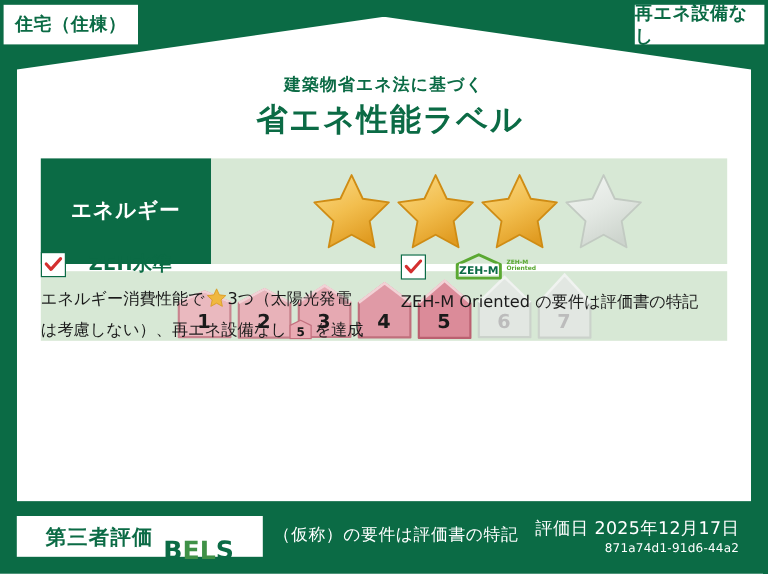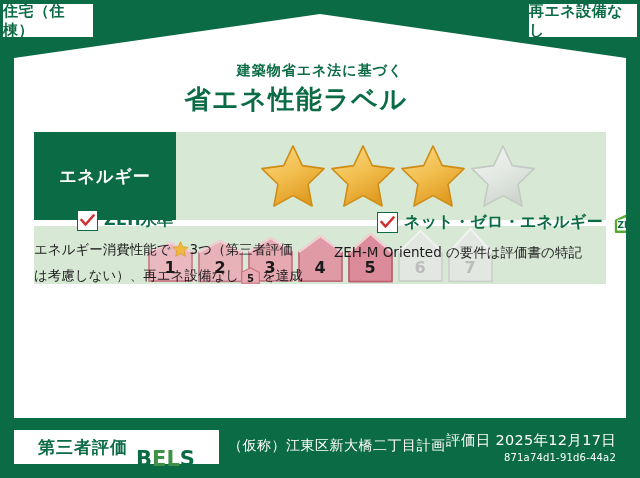--- a/index.html
+++ b/index.html
@@ -11,39 +11,39 @@
   }
   .label-root{position:relative;width:640px;height:478px;background:#0b6b45;}
 
   
   .corner-tag{
     position:absolute;top:4px;background:#ffffff;
     color:#0b6b45;font-weight:bold;font-size:15px;
     display:flex;align-items:center;justify-content:center;
     letter-spacing:.5px;
   }
-  .tag-left{left:3px;width:90px;height:33px;}
+  .tag-left{left:3px;width:112px;height:33px;}
   .tag-right{right:3px;width:108px;height:33px;}
 
   
   .panel{
     position:absolute;left:14px;top:14px;width:612px;height:404px;
     background:#ffffff;
     clip-path:polygon(0 44px, 306px 0, 612px 44px, 612px 404px, 0 404px);
   }
 
   .panel-inner{position:absolute;left:0;top:0;width:612px;height:404px;}
 
   .title-sub{
     position:absolute;top:48px;left:0;width:612px;text-align:center;
     color:#0b6b45;font-weight:bold;font-size:14px;letter-spacing:1px;
   }
   .title-main{
     position:absolute;top:68px;left:0;width:564px;text-align:center;
-    color:#0b6b45;font-weight:bold;font-size:26px;letter-spacing:1.5px;
+    color:#0b6b45;font-weight:bold;font-size:26px;letter-spacing:1.5px;padding-left:29px;
   }
 
   
   .rows{position:absolute;left:20px;top:118px;width:572px;}
   .perf-row{position:relative;height:88px;display:flex;align-items:stretch;}
   .perf-row + .perf-row{margin-top:6px;}
   .perf-row.insulation{height:58px;}
 
   .row-key{
     width:142px;flex:0 0 142px;background:#0b6b45;color:#fff;
@@ -64,21 +64,21 @@
   .house-num{
     position:absolute;left:0;width:100%;bottom:6px;text-align:center;
     font-weight:bold;font-size:16px;color:#1a1a1a;pointer-events:none;
   }
   .house.off .house-num{color:#bcbcbc;}
 
   
   .notes{position:absolute;left:20px;top:196px;width:572px;display:flex;}
   .note{width:286px;box-sizing:border-box;padding-right:10px;}
   .note.right{padding-left:14px;border-left:none;}
-  .note-head{display:flex;align-items:center;gap:6px;margin-bottom:7px;margin-left:43px;}
+  .note-head{display:flex;align-items:center;gap:19px;margin-bottom:7px;}
   .chk{
     width:19px;height:19px;flex:0 0 19px;border:1.6px solid #0b6b45;background:#fff;
     display:flex;align-items:center;justify-content:center;
   }
   .chk svg{display:block;}
   .note-title{color:#0b6b45;font-weight:bold;font-size:16px;letter-spacing:.3px;white-space:nowrap;}
   .zehm-logo{margin-left:4px;display:flex;align-items:center;gap:2px;}
   .note-body{color:#1a1a1a;font-size:13.5px;line-height:1.72;}
   .inline-star{display:inline-block;vertical-align:-3px;margin:0 1px;}
   .inline-house{display:inline-block;vertical-align:-4px;margin:0 2px;position:relative;}
@@ -219,35 +219,34 @@
             <span class="chk">
               <svg width="15" height="13" viewBox="0 0 15 13">
                 <path d="M1.5 6 L5.5 10.5 L13.5 1.5" stroke="#d42f2f" stroke-width="2.6" fill="none" stroke-linecap="round" stroke-linejoin="round"></path>
               </svg>
             </span>
             <span class="note-title">ZEH水準</span>
           </div>
           <div class="note-body">
             <span>エネルギー消費性能で</span><span class="inline-star"><svg width="17" height="16" viewBox="0 0 24 23">
                   <polygon points="12,1 15.3,8.2 23,9.1 17.3,14.3 18.9,22 12,18.2 5.1,22 6.7,14.3 1,9.1 8.7,8.2" fill="#f0b840" stroke="#d79a22" stroke-width="1"></polygon>
-                </svg></span><span>3つ（第三者評価</span><br>
+                </svg></span><span>3つ（太陽光発電</span><br>
             <span>は考慮しない）、再エネ設備なし</span><span class="inline-house"><svg width="19" height="17" viewBox="0 0 26 23">
                   <polygon points="13,1 25,7 25,22 1,22 1,7" fill="#e9aab2" stroke="#c3707e" stroke-width="1.4"></polygon>
                 </svg><span class="ih-num">5</span></span><span>を達成</span>
           </div>
         </div>
 
         <div class="note right">
           <div class="note-head">
             <span class="chk">
               <svg width="15" height="13" viewBox="0 0 15 13">
                 <path d="M1.5 6 L5.5 10.5 L13.5 1.5" stroke="#d42f2f" stroke-width="2.6" fill="none" stroke-linecap="round" stroke-linejoin="round"></path>
               </svg>
             </span>
-            <span class="note-title">ネット・ゼロ・エネルギー</span>
             <span class="zehm-logo">
               <svg width="42" height="24" viewBox="0 0 56 32">
                 <path d="M28 3 L52 14 L52 29 L4 29 L4 14 Z" fill="none" stroke="#5aa832" stroke-width="3.2" stroke-linejoin="round"></path>
                 <rect x="6" y="13" width="44" height="13" fill="#ffffff"></rect>
                 <text x="28" y="24" text-anchor="middle" font-size="12" font-weight="bold" fill="#0b6b45" font-family="DejaVu Sans, sans-serif">ZEH-M</text>
               </svg>
               <span style="display:inline-block;line-height:1.05;">
                 <span style="display:block;font-size:5px;font-weight:bold;color:#5aa832;">ZEH-M</span>
                 <span style="display:block;font-size:5px;font-weight:bold;color:#5aa832;">Oriented</span>
               </span>
@@ -261,18 +260,18 @@
       </div>
 
     </div>
   </div>
 
   <div class="footer">
     <div class="bels-box">
       <span class="bels-jp">第三者評価</span>
       <span class="bels-en"><span class="b1">B</span><span class="b2">E</span><span class="b3">L</span><span class="b4">S</span></span>
     </div>
-    <div class="proj-name">（仮称）江東区新大橋二丁目計画</div>
+    <div class="proj-name">（仮称）の要件は評価書の特記</div>
     <div class="eval-date">評価日 2025年12月17日</div>
     <div class="eval-id">871a74d1-91d6-44a2</div>
   </div>
 
 </div>
 
 </body></html>

